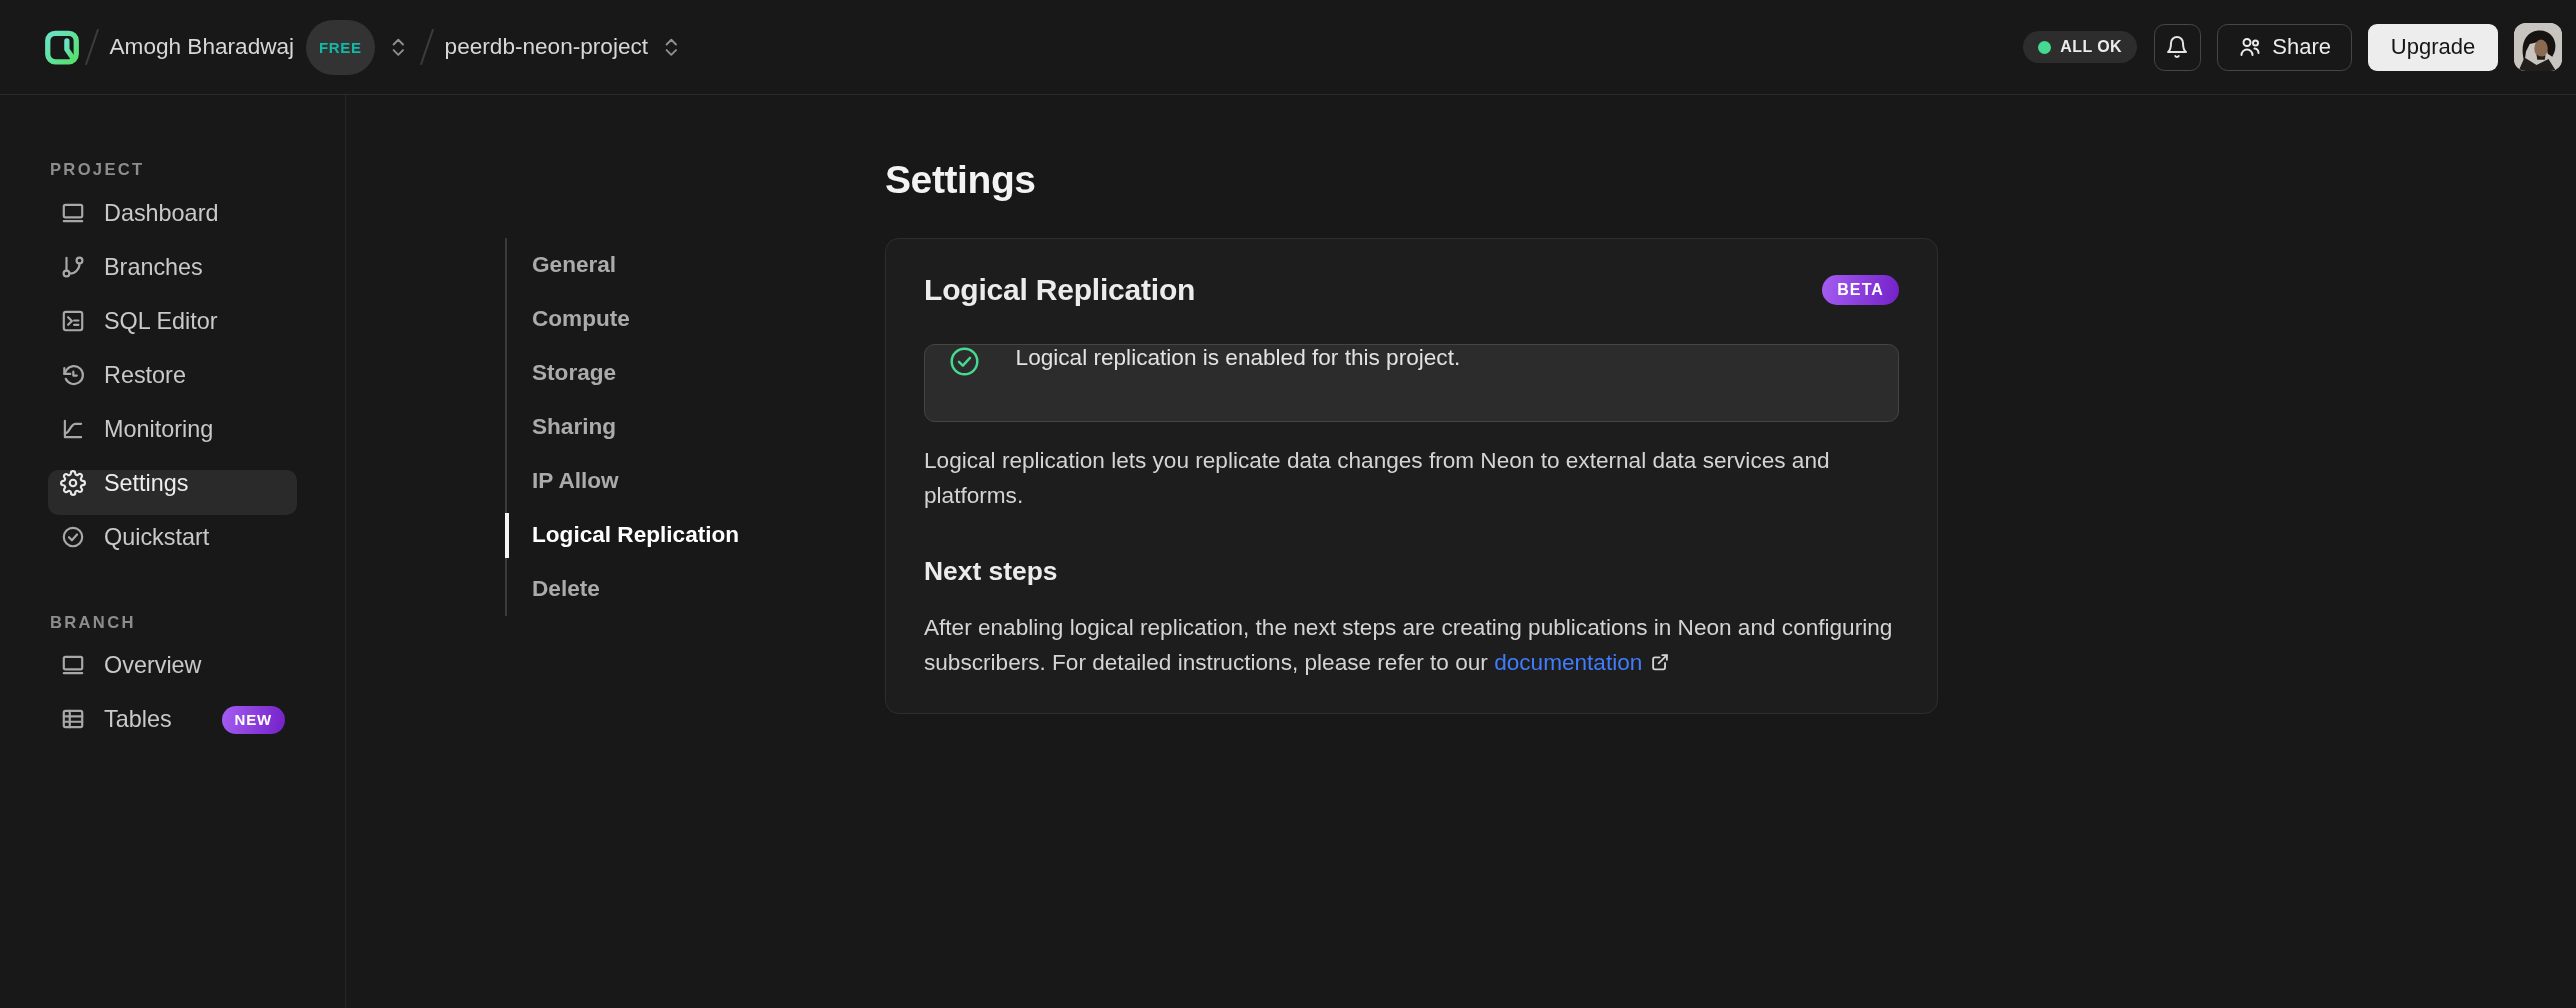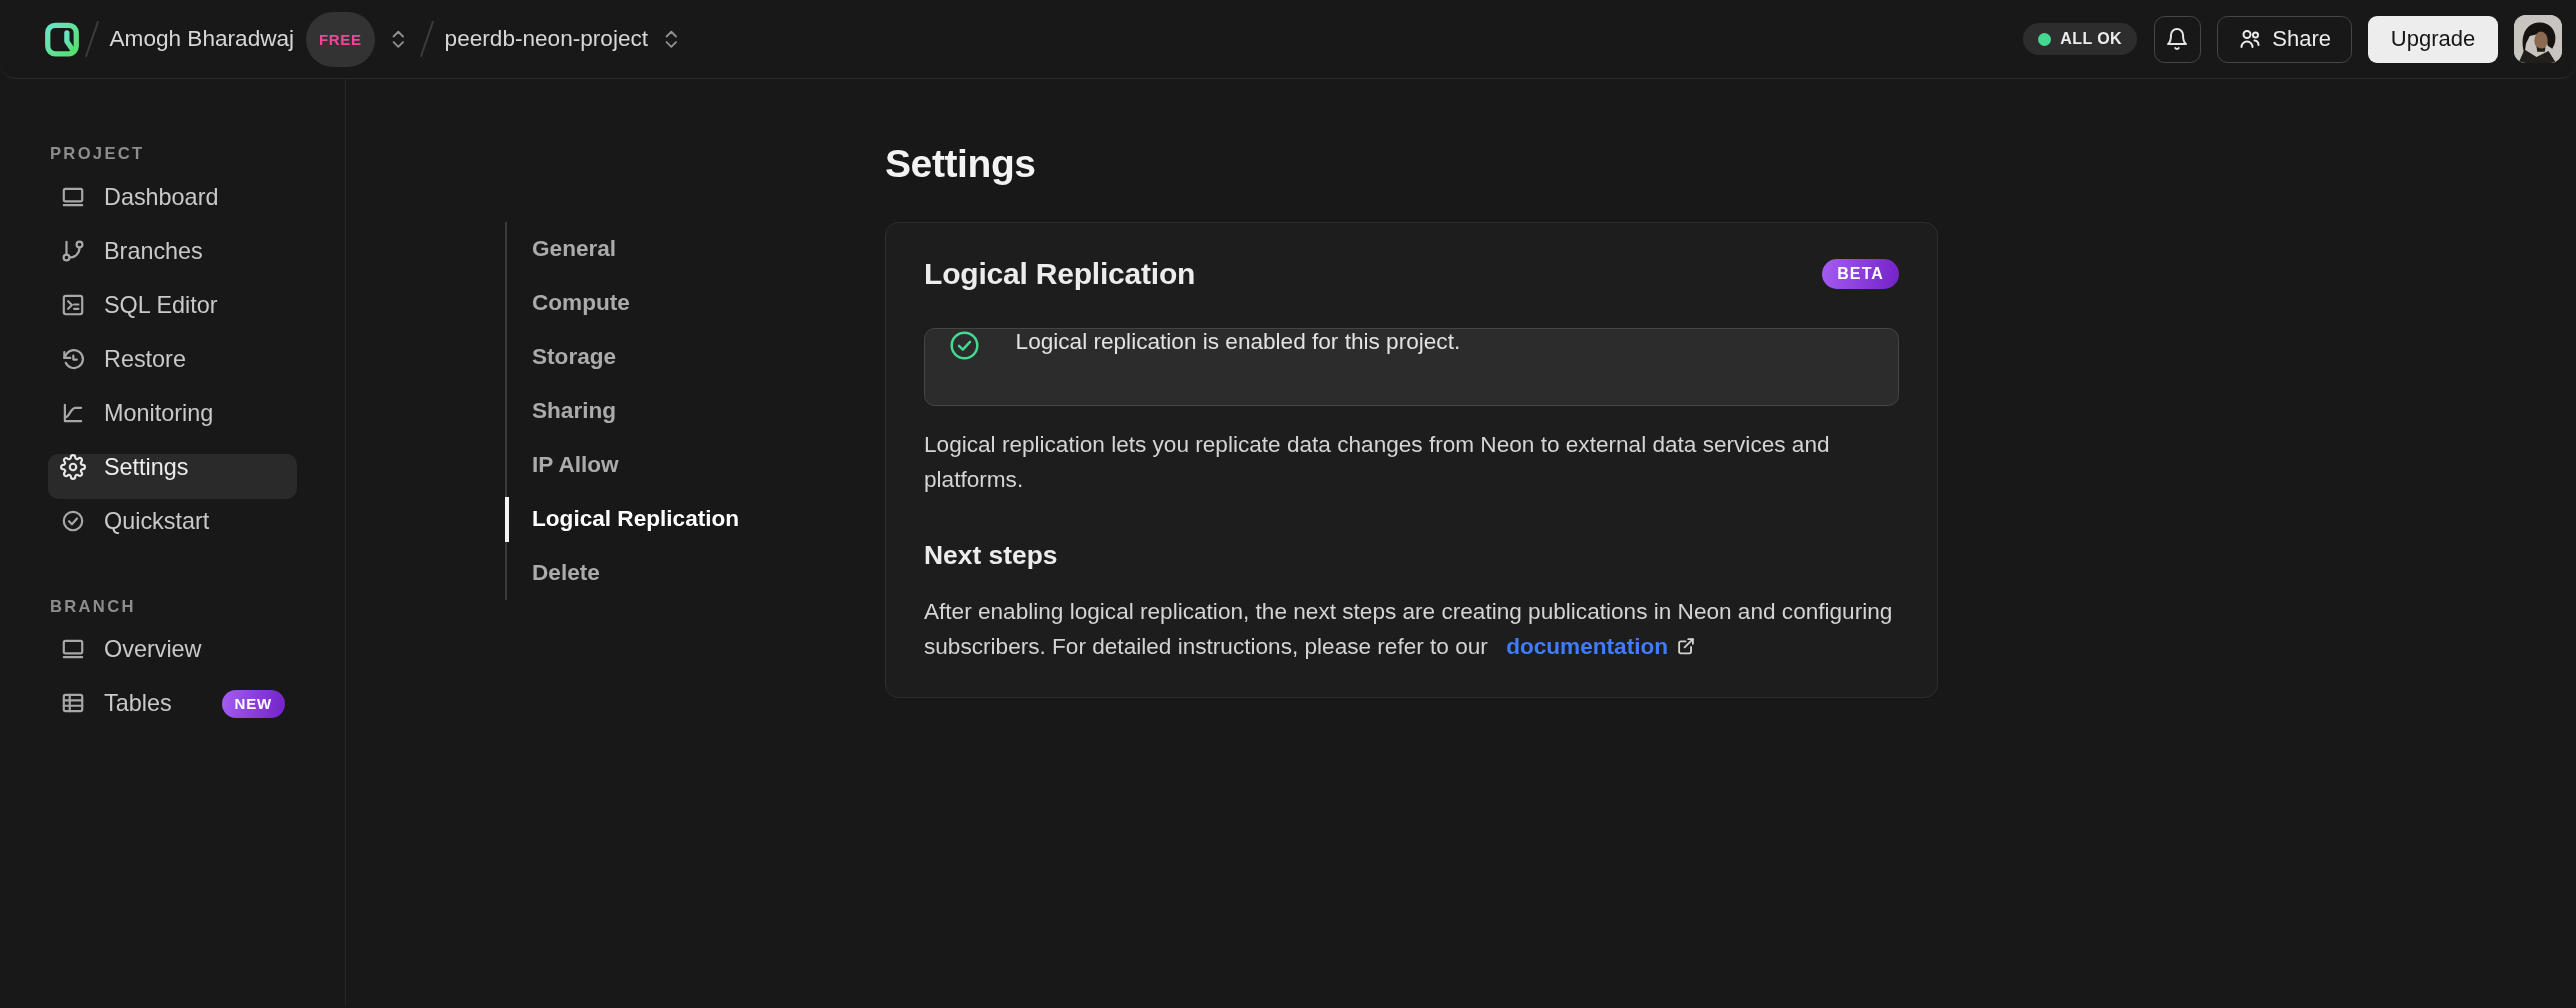--- a/index.html
+++ b/index.html
@@ -15,29 +15,29 @@
   body{
     background:var(--page-bg);
     font-family:"Liberation Sans","DejaVu Sans",sans-serif;
     color:var(--text-secondary);
     -webkit-font-smoothing:antialiased;
   }
   svg.ic{fill:none; stroke:currentColor; stroke-width:2; stroke-linecap:round; stroke-linejoin:round;}
 
   
   .topbar{
-    height:79px; display:flex; align-items:center;
-    padding:0 13.6px 0 44px; border-bottom:1.5px solid #2a2a2a;border-radius:16px;
+    height:95px; display:flex; align-items:center;
+    padding:0 13.6px 0 44px; border-bottom:1.5px solid #2a2a2a;
   }
   .sep{width:2.3px; height:38px; background:#3c3c3c; border-radius:1.5px;
        transform:rotate(19deg); margin:0 10.6px; flex:none;}
   .crumb{display:flex; align-items:center; gap:12px; background:none; border:none;
          color:#d7d7d7; font-size:22.6px; cursor:pointer; padding:4.5px 6px; border-radius:7.5px;}
   .crumb .unfold{color:#8f8f8f; width:22.6px; height:22.6px;}
-  .pill-free{background:#333333; color:#ec4899; font-size:15px; font-weight:700;
+  .pill-free{background:#333333; color:#14b8a6; font-size:15px; font-weight:700;
              letter-spacing:0.6px; padding:19px 13px; border-radius:754px;}
   .spacer{flex:1;}
   .right-group{display:flex; align-items:center; gap:16.6px;}
   .status-pill{display:flex; align-items:center; gap:9px; background:#2d2d2d;
                border-radius:754px; padding:6.8px 15px; color:#ececec;
                font-size:16px; font-weight:700; letter-spacing:0.4px;}
   .status-dot{width:13px; height:13px; border-radius:50%; background:var(--accent-green);}
   .icon-btn{width:47px; height:47px; border-radius:10.6px; border:1.5px solid var(--border-strong);
             background:transparent; color:#e5e5e5; display:flex; align-items:center;
             justify-content:center; cursor:pointer;}
@@ -92,21 +92,21 @@
               padding:6px 15px; border-radius:754px;}
   .banner{margin-top:36px; height:78px; background:var(--raised-bg);
           border:1.5px solid #454545; border-radius:10.6px; display:flex; align-items:flex-start;
           gap:35px; padding:0 22.6px;}
   .banner svg{width:33px; height:33px; color:var(--accent-green); flex:none; stroke-width:1.8;}
   .banner-text{font-size:22.6px; color:#e2e2e2;}
   .card p{font-size:22.6px; line-height:35px; color:#d4d4d4;}
   .desc{margin-top:21px; max-width:981px;}
   .next-title{margin-top:42px; font-size:26.4px; line-height:32px; font-weight:600; color:#ececec;}
   .next-text{margin-top:22.6px; max-width:981px;}
-  .doc-link{color:var(--link-blue); font-weight:700; text-decoration:none; cursor:pointer;margin-left:12px;}
+  .doc-link{color:var(--link-blue); font-weight:400; text-decoration:none; cursor:pointer;}
   .ext-ic{width:22px; height:22px; stroke:var(--link-blue); stroke-width:2.2;
           vertical-align:-3px; margin-left:6.8px;}
 </style>
 </head>
 <body>
 
 <header class="topbar">
   <a style="display:flex;">
     <svg width="36" height="39" viewBox="0 0 48 48">
       <defs>

